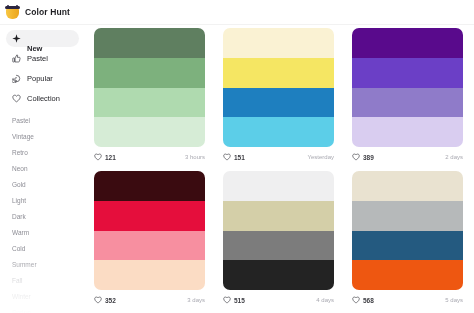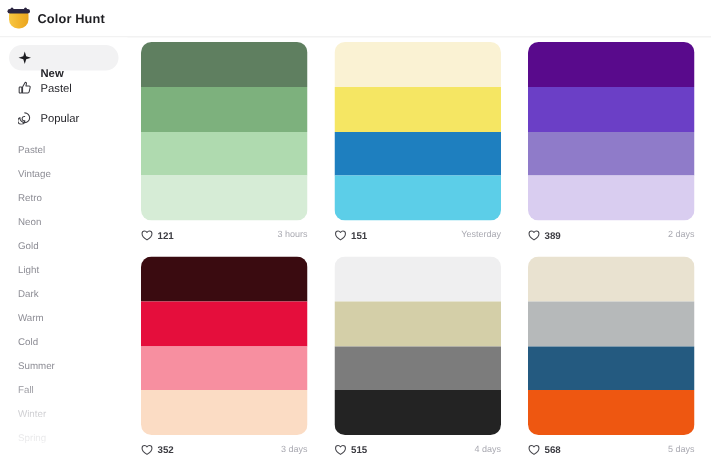--- a/index.html
+++ b/index.html
@@ -286,20 +286,28 @@
 
       <div class="nav-item">
         <span class="nav-ico">
           <svg width="9" height="9" viewBox="0 0 16 16">
             <path d="M8 2.2 A5.8 5.8 0 1 1 2.2 8 A4.1 4.1 0 1 0 8 11.6 A2.6 2.6 0 1 1 8 6.5" fill="none" stroke="#3b3b41" stroke-width="1.25" stroke-linecap="round"></path>
           </svg>
         </span>
         <span class="nav-label">Popular</span>
       </div>
 
+      <div class="nav-item">
+        <span class="nav-ico">
+          <svg width="9" height="9" viewBox="0 0 16 16">
+            <path d="M8 13.9 C8 13.9 1.4 9.9 1.4 5.6 C1.4 3.5 3.0 2.1 4.8 2.1 C6.1 2.1 7.3 2.8 8 3.9 C8.7 2.8 9.9 2.1 11.2 2.1 C13.0 2.1 14.6 3.5 14.6 5.6 C14.6 9.9 8 13.9 8 13.9 Z" fill="none" stroke="#3b3b41" stroke-width="1.25" stroke-linejoin="round"></path>
+          </svg>
+        </span>
+        <span class="nav-label">Collection</span>
+      </div>
     </div>
 
     <div class="tag-list">
       <div class="tag-item">Pastel</div>
       <div class="tag-item">Vintage</div>
       <div class="tag-item">Retro</div>
       <div class="tag-item">Neon</div>
       <div class="tag-item">Gold</div>
       <div class="tag-item">Light</div>
       <div class="tag-item">Dark</div>

